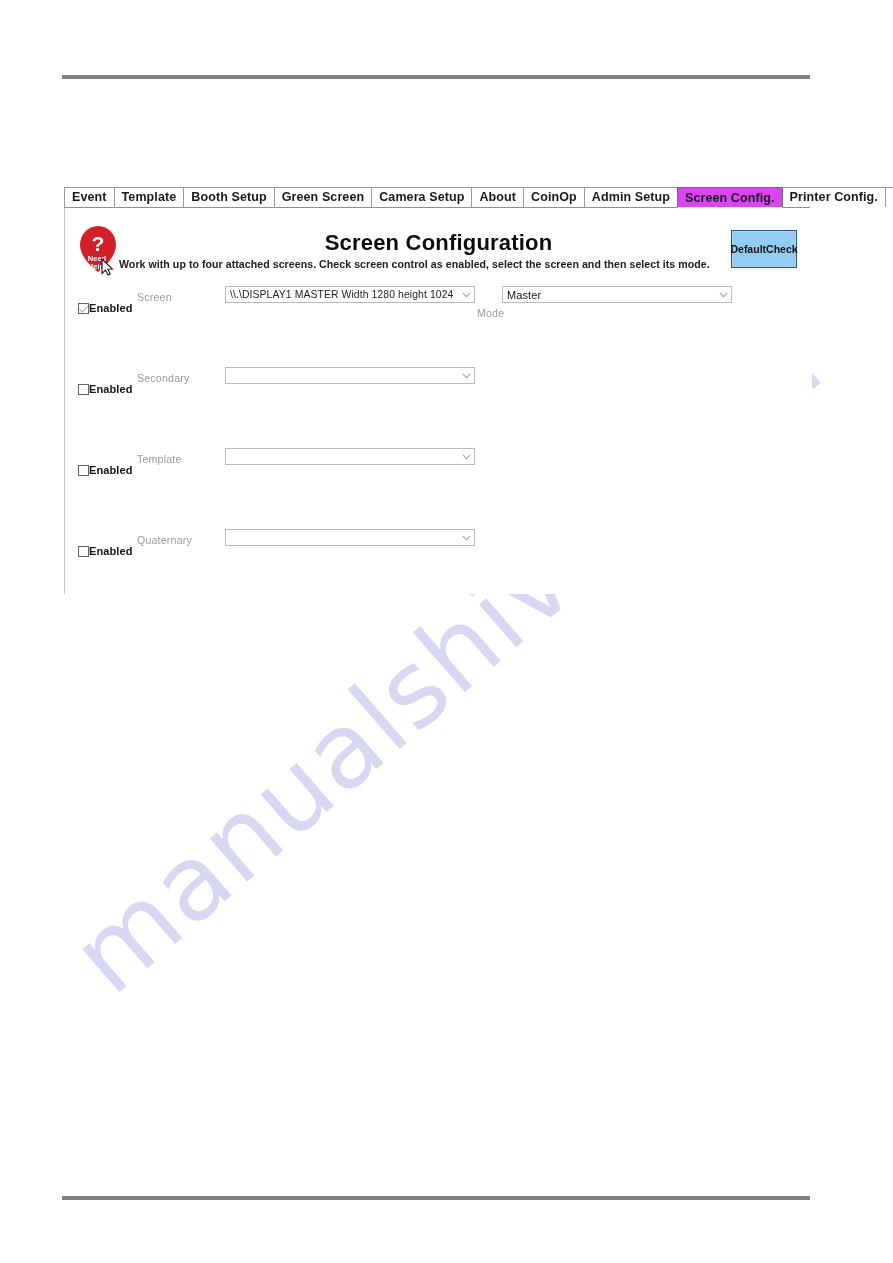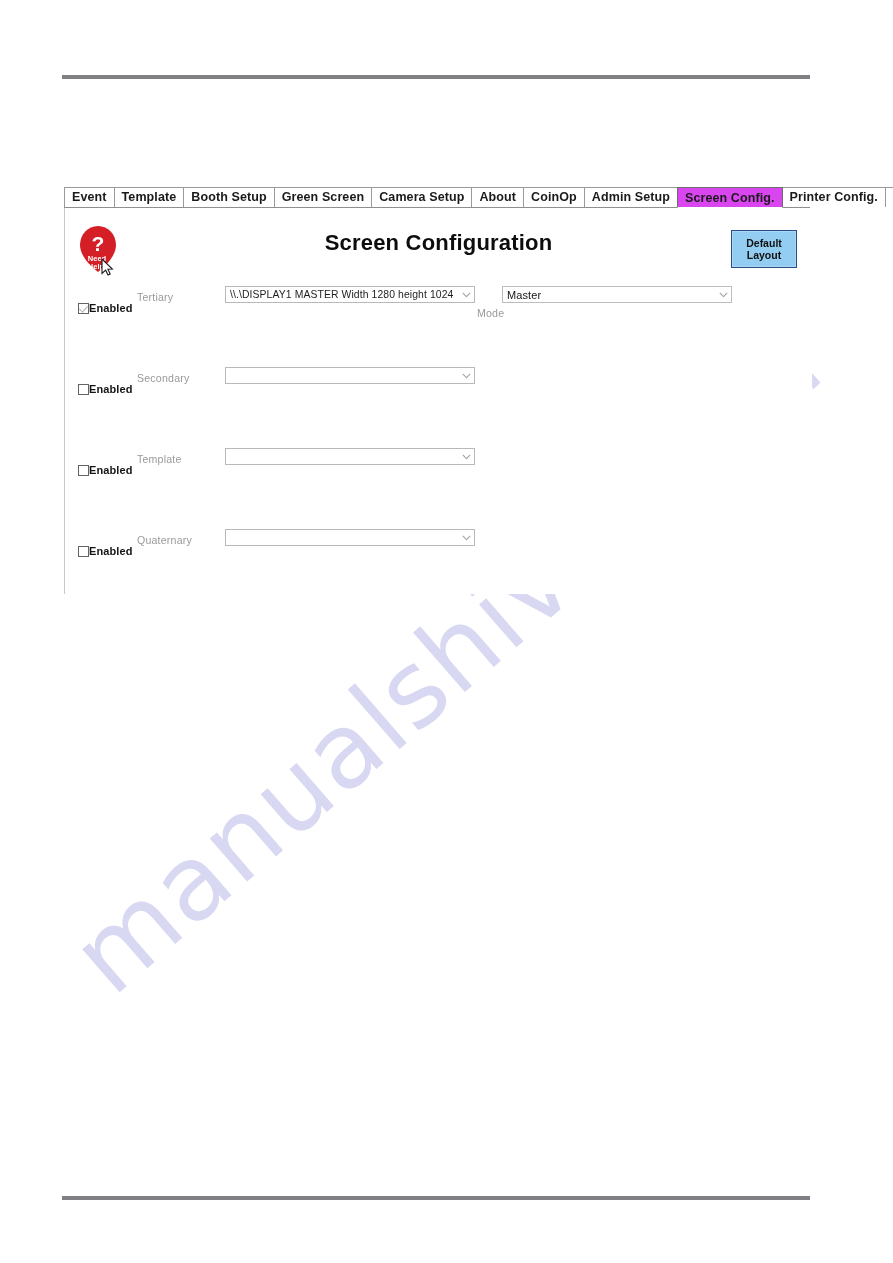--- a/index.html
+++ b/index.html
@@ -143,21 +143,20 @@
     width: 66px;
     height: 38px;
     background: #93cdf2;
     border: 1px solid #2a4d86;
     box-shadow: inset 0 0 0 1px #a9d8f6;
     font-size: 10.5px;
     font-weight: 700;
     color: #101010;
     line-height: 12.5px;
     display: flex;
-    flex-direction: column;
     align-items: center;
     justify-content: center;
     text-align: center;
     cursor: pointer;
     box-sizing: border-box;
   }
 
   
   .screen-rows {
     position: relative;
@@ -299,34 +298,35 @@
           <text x="20" y="26" font-family="'Liberation Sans', sans-serif" font-size="21" font-weight="700" fill="#ffffff" text-anchor="middle">?</text>
           <text x="19" y="35.5" font-family="'Liberation Sans', sans-serif" font-size="7.5" font-weight="700" fill="#ffffff" text-anchor="middle">Need</text>
           <text x="18" y="43.5" font-family="'Liberation Sans', sans-serif" font-size="7.5" font-weight="700" fill="#ffffff" text-anchor="middle">Help</text>
           <g>
             <path d="M24 34 L24 48.5 L27.6 45.2 L30 50 L32.2 48.9 L29.9 44.3 L34.4 44 Z" fill="#ffffff" stroke="#1a1a1a" stroke-width="1.1"></path>
           </g>
         </svg>
       </div>
 
       <div class="page-title">Screen Configuration</div>
+      <div class="page-subtitle">Work with up to four attached screens. Check screen control as enabled, select the screen and  then select its mode.</div>
 
       <div class="default-layout-btn">
         <span>Default</span>
-        <span>Layout</span>
+        <span>Check</span>
       </div>
     </div>
 
     <div class="screen-rows" id="screen-rows">
         <div class="screen-row">
           <div class="chk-wrap">
             <span class="chk-box checked"></span>
             <span class="chk-label">Enabled</span>
           </div>
-          <div class="row-label">Tertiary</div>
+          <div class="row-label">Screen</div>
           <div class="combo display-combo">
             <span class="combo-text">\\.\DISPLAY1  MASTER  Width 1280 height 1024</span>
             <span class="combo-arrow">
               <svg width="9" height="6" viewBox="0 0 9 6">
                 <path d="M0.8 0.8 L4.5 4.6 L8.2 0.8" fill="none" stroke="#a6a6a6" stroke-width="1.1"></path>
               </svg>
             </span>
           </div>
           <div class="mode-label">Mode</div>
           <div class="combo mode-combo">

